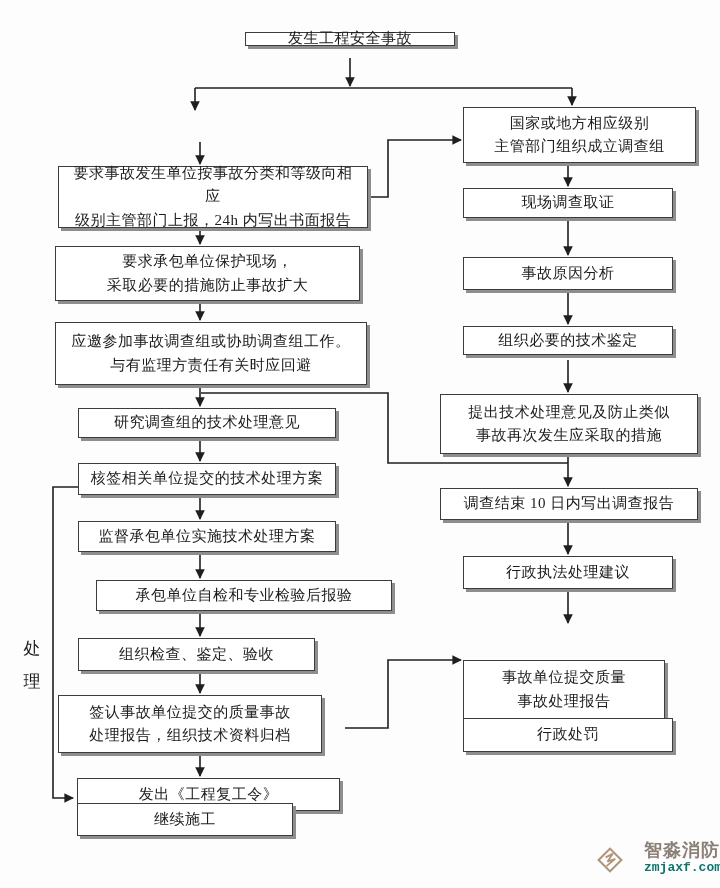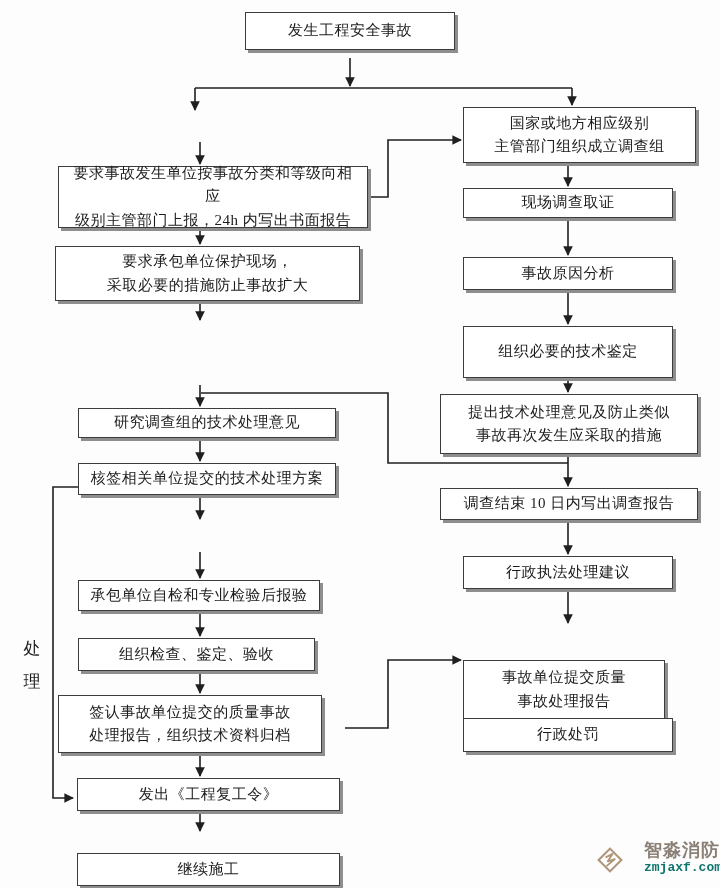--- a/index.html
+++ b/index.html
@@ -62,40 +62,43 @@
     <path d="M568 290 V 324" marker-end="url(#arr)"></path>
     <path d="M568 360 V 392" marker-end="url(#arr)"></path>
     <path d="M568 454 V 486" marker-end="url(#arr)"></path>
     <path d="M568 520 V 554" marker-end="url(#arr)"></path>
     <path d="M568 589 V 623" marker-end="url(#arr)"></path>
     <path d="M568 684 V 716" marker-end="url(#arr)"></path>
     <path d="M345 728 H 388 V 660 H 461" marker-end="url(#arr)"></path>
     <path d="M78 487 H 53 V 798 H 73" marker-end="url(#arr)"></path>
   </svg>
 
-  <div class="node" style="left:245px;top:12px;width:210px;height:38px">发生工程安全事故</div>
+  <div class="node" style="left:245px;top:32px;width:210px;height:14px">发生工程安全事故</div>
 
   <div class="node" style="left:58px;top:166px;width:310px;height:62px">要求事故发生单位按事故分类和等级向相应
 级别主管部门上报，24h 内写出书面报告</div>
   <div class="node" style="left:55px;top:246px;width:305px;height:55px">要求承包单位保护现场，
 采取必要的措施防止事故扩大</div>
+  <div class="node" style="left:55px;top:322px;width:312px;height:63px">应邀参加事故调查组或协助调查组工作。
+与有监理方责任有关时应回避</div>
   <div class="node" style="left:78px;top:408px;width:258px;height:30px">研究调查组的技术处理意见</div>
   <div class="node" style="left:78px;top:463px;width:258px;height:32px">核签相关单位提交的技术处理方案</div>
-  <div class="node" style="left:78px;top:580px;width:242px;height:31px">承包单位自检和专业检验后报验</div>
+  <div class="node" style="left:78px;top:521px;width:258px;height:31px">监督承包单位实施技术处理方案</div>
+  <div class="node" style="left:96px;top:580px;width:296px;height:31px">承包单位自检和专业检验后报验</div>
   <div class="node" style="left:78px;top:638px;width:237px;height:33px">组织检查、鉴定、验收</div>
   <div class="node" style="left:58px;top:695px;width:264px;height:58px">签认事故单位提交的质量事故
 处理报告，组织技术资料归档</div>
   <div class="node" style="left:77px;top:778px;width:263px;height:33px">发出《工程复工令》</div>
-  <div class="node" style="left:77px;top:853px;width:263px;height:33px">继续施工</div>
+  <div class="node" style="left:77px;top:803px;width:216px;height:33px">继续施工</div>
 
   <div class="node" style="left:463px;top:107px;width:233px;height:56px">国家或地方相应级别
 主管部门组织成立调查组</div>
   <div class="node" style="left:463px;top:188px;width:210px;height:30px">现场调查取证</div>
   <div class="node" style="left:463px;top:257px;width:210px;height:33px">事故原因分析</div>
-  <div class="node" style="left:463px;top:326px;width:210px;height:52px">组织必要的技术鉴定</div>
+  <div class="node" style="left:463px;top:326px;width:210px;height:29px">组织必要的技术鉴定</div>
   <div class="node" style="left:440px;top:394px;width:258px;height:60px">提出技术处理意见及防止类似
 事故再次发生应采取的措施</div>
   <div class="node" style="left:440px;top:488px;width:258px;height:32px">调查结束 10 日内写出调查报告</div>
   <div class="node" style="left:463px;top:556px;width:210px;height:33px">行政执法处理建议</div>
   <div class="node" style="left:463px;top:660px;width:202px;height:59px">事故单位提交质量
 事故处理报告</div>
   <div class="node" style="left:463px;top:718px;width:210px;height:34px">行政处罚</div>
 
   <div class="side-label">处理</div>
 

